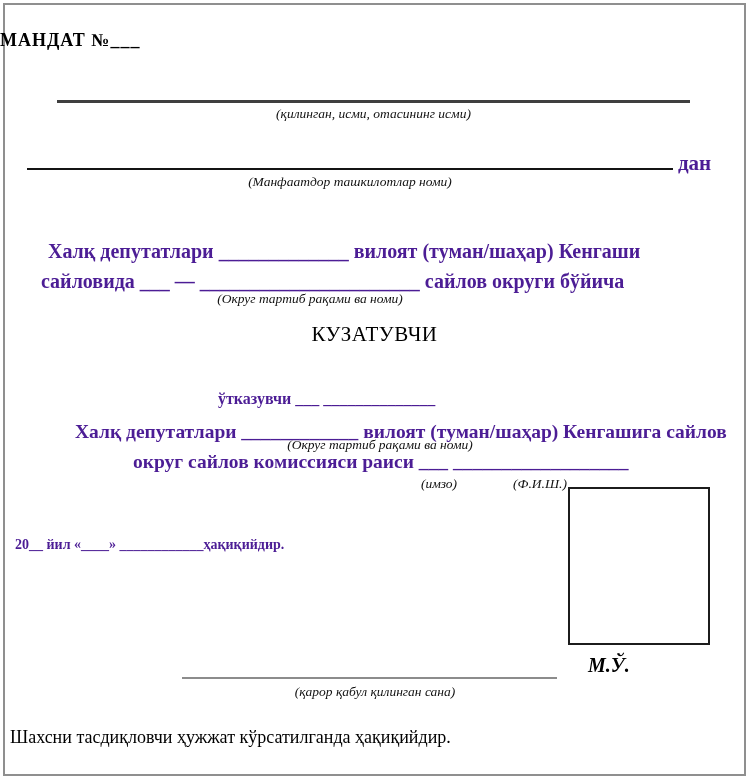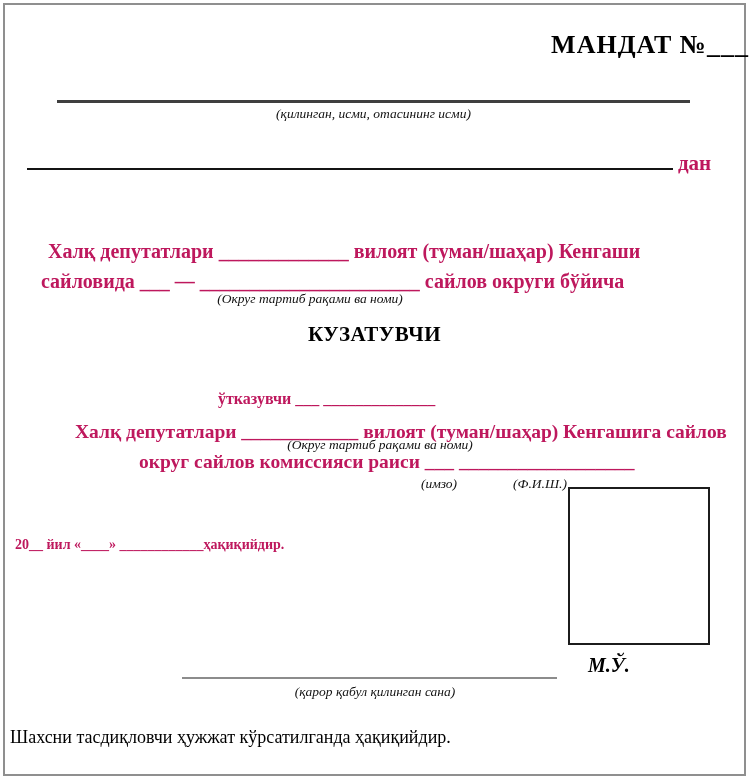--- a/index.html
+++ b/index.html
@@ -3,51 +3,51 @@
 <meta charset="utf-8">
 <style>
   html, body { margin:0; padding:0; background:#ffffff; }
   .page {
     position:relative; width:749px; height:779px; background:#ffffff;
     font-family:"Liberation Serif", serif; color:#000; overflow:hidden;
   }
   .frame { position:absolute; inset:3px; border:2px solid #8f8f8f; pointer-events:none; }
 
   .title {
-    position:absolute; top:30px; left:0; width:100%; text-align:right;
-    font-weight:bold; font-size:26px; letter-spacing:1px; white-space:nowrap;
+    position:absolute; top:30px; left:0; width:100%; text-align:left;
+    font-weight:bold; font-size:18px; letter-spacing:1px; white-space:nowrap;
   }
   .rule { position:absolute; height:0; }
   .rule-name { top:100px; left:57px; width:633px; border-top:3px solid #3f3f3f; }
   .rule-org  { top:168px; left:27px; width:646px; border-top:2px solid #141414; }
   .rule-date { top:677px; left:182px; width:375px; border-top:2px solid #8c8c8c; }
 
   .caption {
     position:absolute; font-style:italic; font-size:13.5px; text-align:center;
     color:#111; white-space:nowrap;
   }
   .cap-name { top:106px; left:57px;  width:633px; }
   .cap-org  { top:174px; left:27px;  width:646px; }
   .cap-district { top:291px; left:160px; width:300px; }
   .cap-commission { top:437px; left:230px; width:300px; }
   .cap-imzo { top:476px; left:403px; width:72px; }
   .cap-fio  { top:476px; left:498px; width:84px; }
   .cap-date { top:684px; left:225px; width:300px; }
 
-  .bold-line { position:absolute; font-weight:bold; white-space:nowrap; color:#be185d; }
+  .bold-line { position:absolute; font-weight:bold; white-space:nowrap; color:#4c1d95; }
   .org-suffix { top:151px; left:678px; font-size:21px; }
   .district-1 { top:240px; left:48px; font-size:20px; }
   .district-2 { top:270px; left:41px; font-size:20px; }
   .role-heading {
     position:absolute; top:322px; left:0; width:100%; text-align:center;
-    font-weight:bold; font-size:21px; letter-spacing:0.5px;
+    font-weight:normal; font-size:21px; letter-spacing:0.5px;
   }
   .commission-1 { top:388px; left:75px;  font-size:19.5px;margin-top:33px; }
   .commission-2 { top:390px; left:218px; font-size:16px; }
-  .commission-3 { top:451px; left:133px; font-size:19.5px;margin-left:6px; }
+  .commission-3 { top:451px; left:133px; font-size:19.5px; }
 
   .stamp-box {
     position:absolute; top:487px; left:568px; width:138px; height:154px;
     border:2px solid #1c1c1c; background:#fff;
   }
   .validity { top:537px; left:15px; font-size:14px; }
 
   .date-prefix {
     position:absolute; top:655px; left:15px; font-size:20px;
     white-space:nowrap; word-spacing:4px; color:#000;
@@ -67,20 +67,21 @@
 <div class="page">
   <div class="frame"></div>
 
   <div class="title">МАНДАТ №___</div>
 
   <div class="rule rule-name"></div>
   <div class="caption cap-name">(қилинган, исми, отасининг исми)</div>
 
   <div class="rule rule-org"></div>
   <div class="bold-line org-suffix">дан</div>
+  <div class="caption cap-org">(Манфаатдор ташкилотлар номи)</div>
 
   <div class="bold-line district-1">Халқ депутатлари _____________ вилоят (туман/шаҳар) Кенгаши</div>
   <div class="bold-line district-2">сайловида ___ — ______________________ сайлов округи бўйича</div>
   <div class="caption cap-district">(Округ тартиб рақами ва номи)</div>
 
   <div class="role-heading">КУЗАТУВЧИ</div>
 
   <div class="bold-line commission-1">Халқ депутатлари ____________ вилоят (туман/шаҳар) Кенгашига сайлов</div>
   <div class="bold-line commission-2">ўтказувчи ___ ______________</div>
   <div class="caption cap-commission">(Округ тартиб рақами ва номи)</div>

